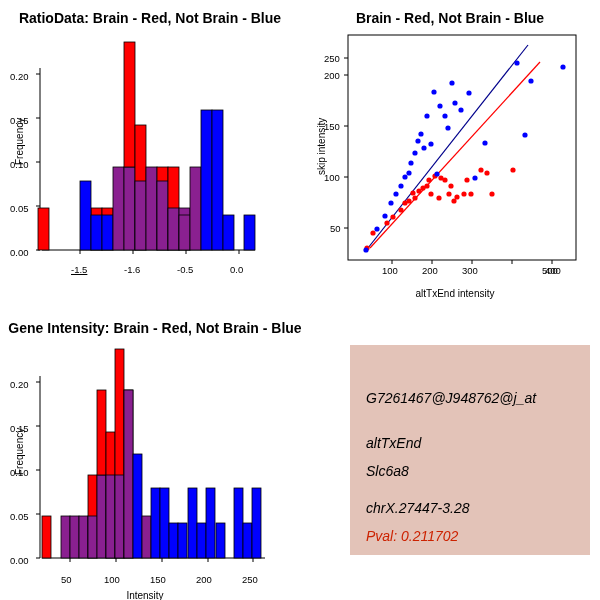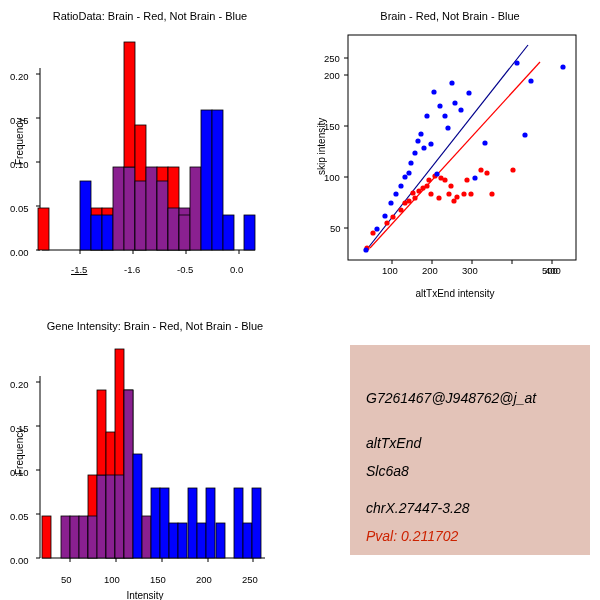--- a/index.html
+++ b/index.html
@@ -5,21 +5,21 @@
   html,body{margin:0;padding:0;}
   body{
     width:600px;height:600px;
     background:#ffffff;
     font-family:"Liberation Sans", sans-serif;
     position:relative;
     overflow:hidden;
   }
   .panel{position:absolute;}
   .title{
-    font-size:11px;font-weight:normal;color:#000;
+    font-size:14px;font-weight:bold;color:#000;
     text-align:center;white-space:nowrap;
   }
   .axis-label{font-size:10px;color:#000;text-align:center;}
   .tick-label{font-size:9.5px;color:#000;position:absolute;white-space:nowrap;}
   .ylab-rot{
     font-size:10px;color:#000;
     transform:rotate(-90deg);
     transform-origin:left top;
     white-space:nowrap;position:absolute;
   }

